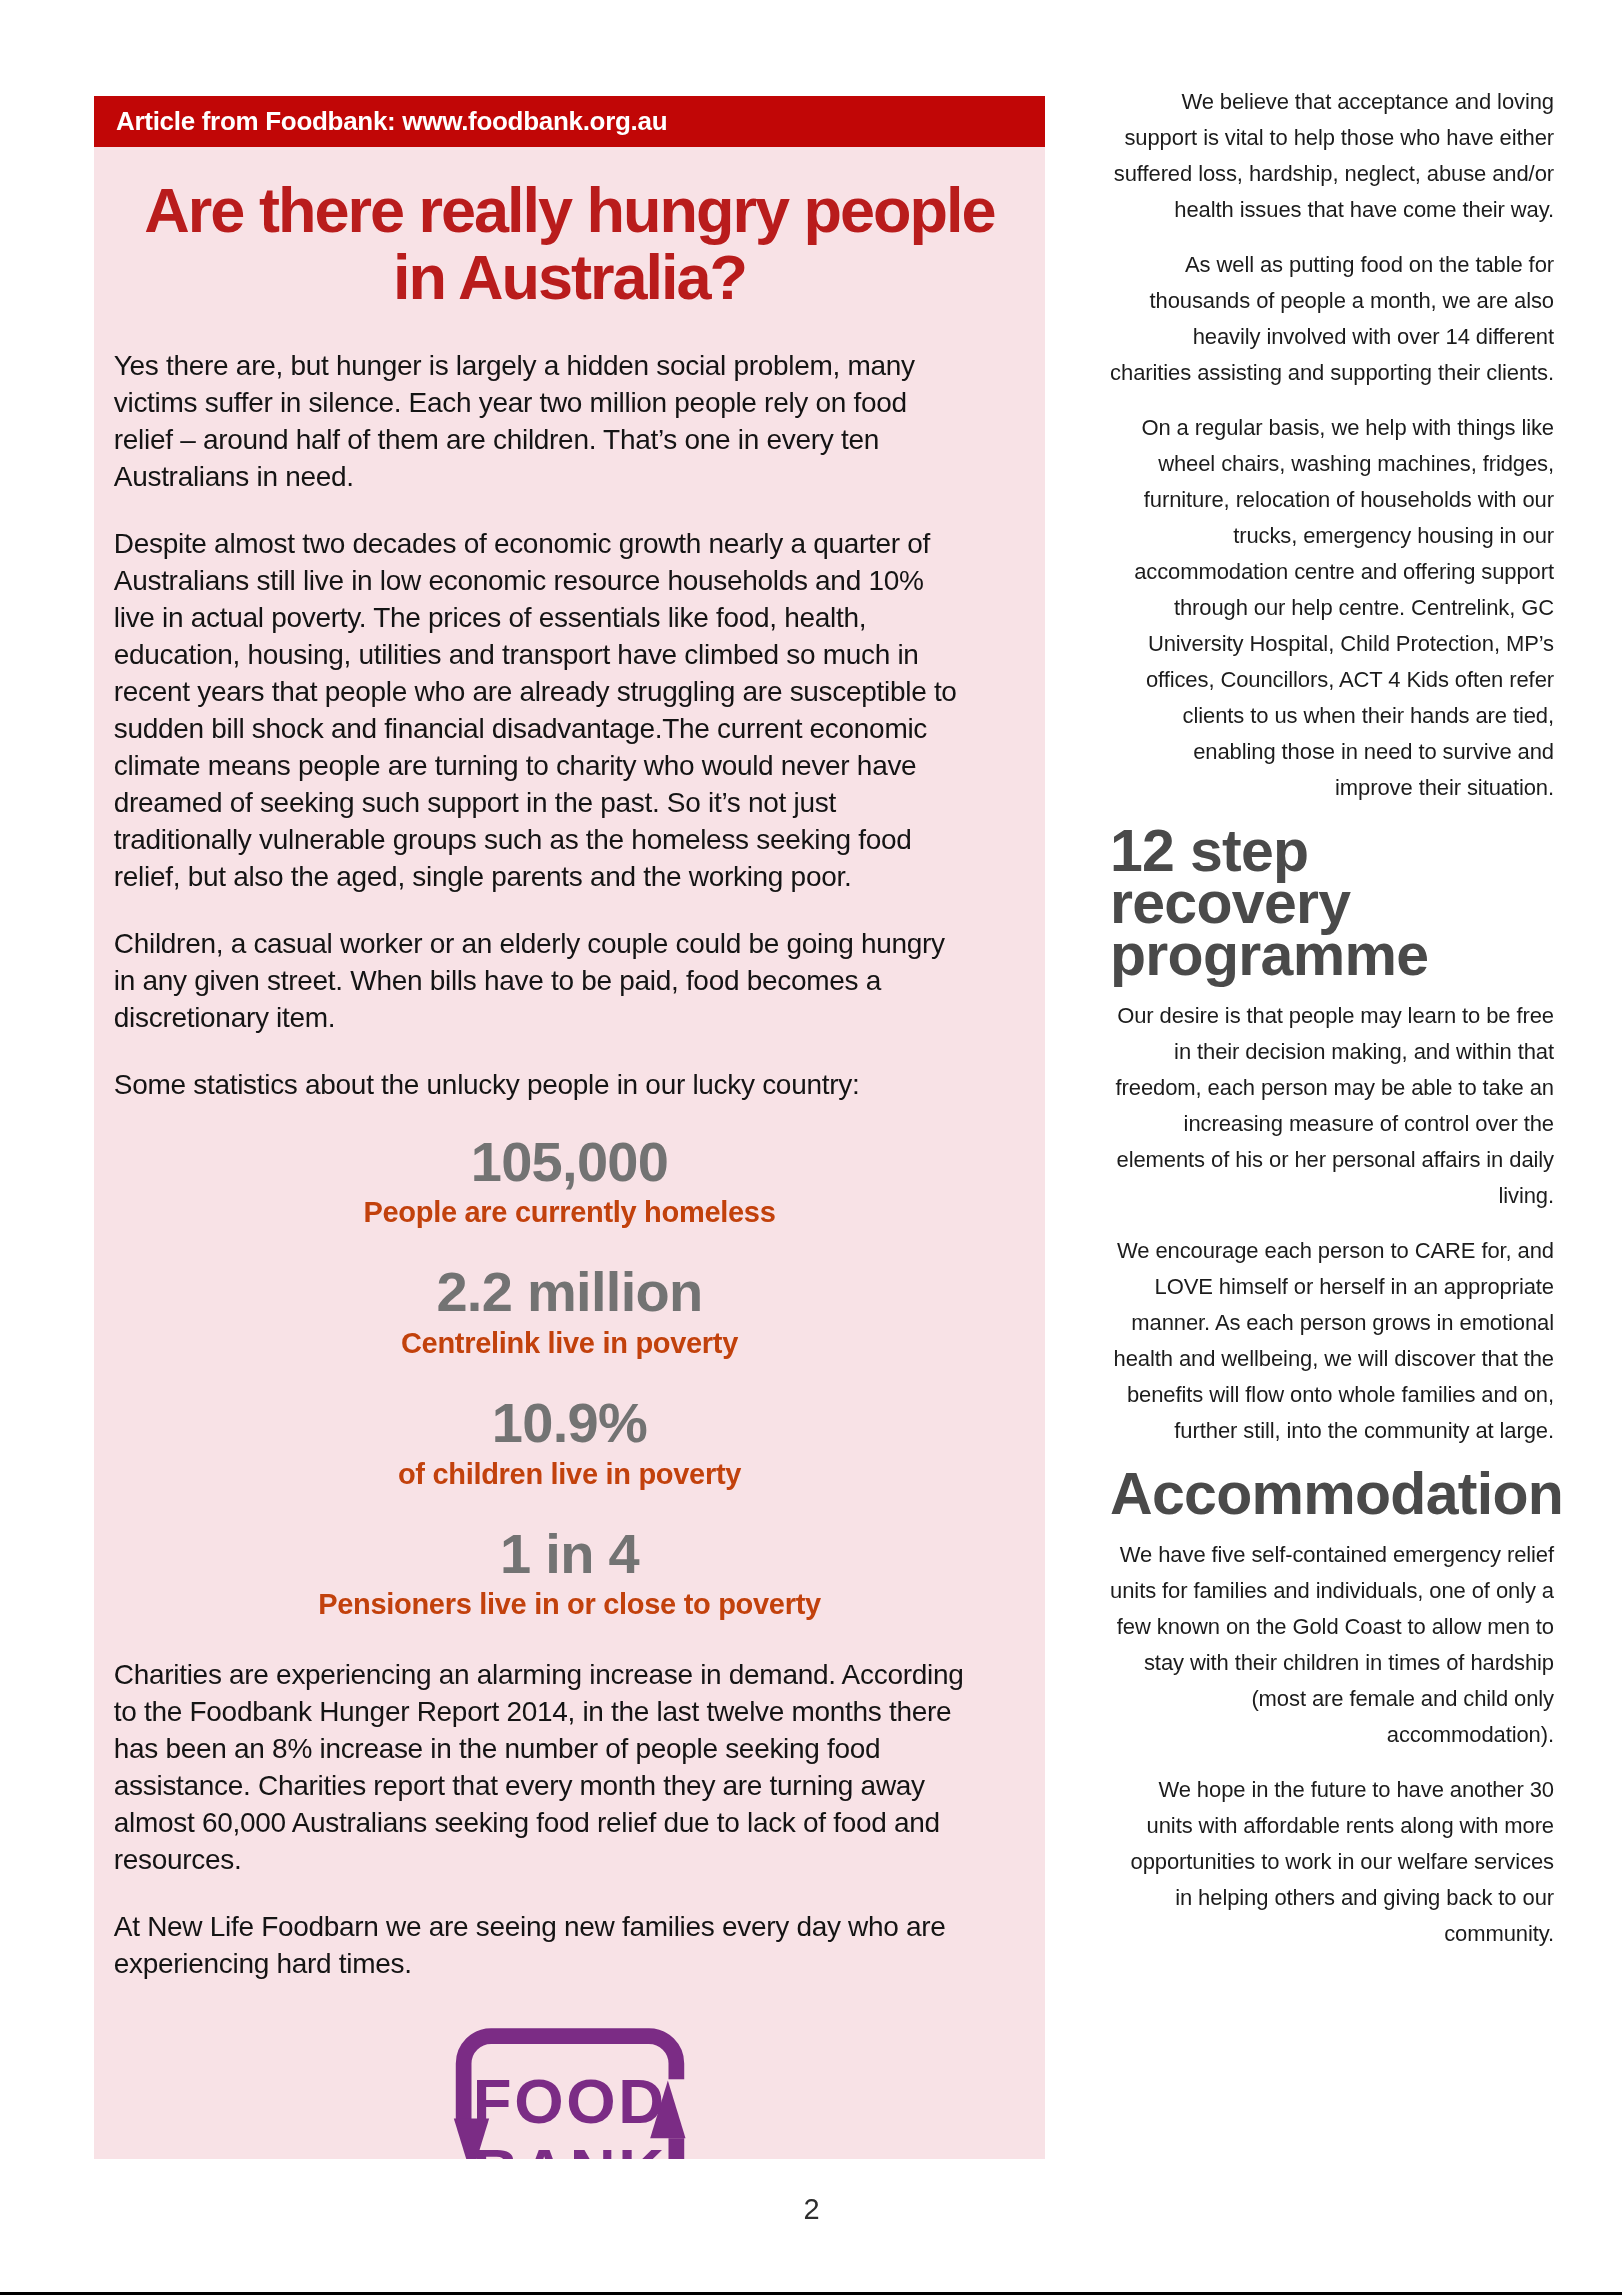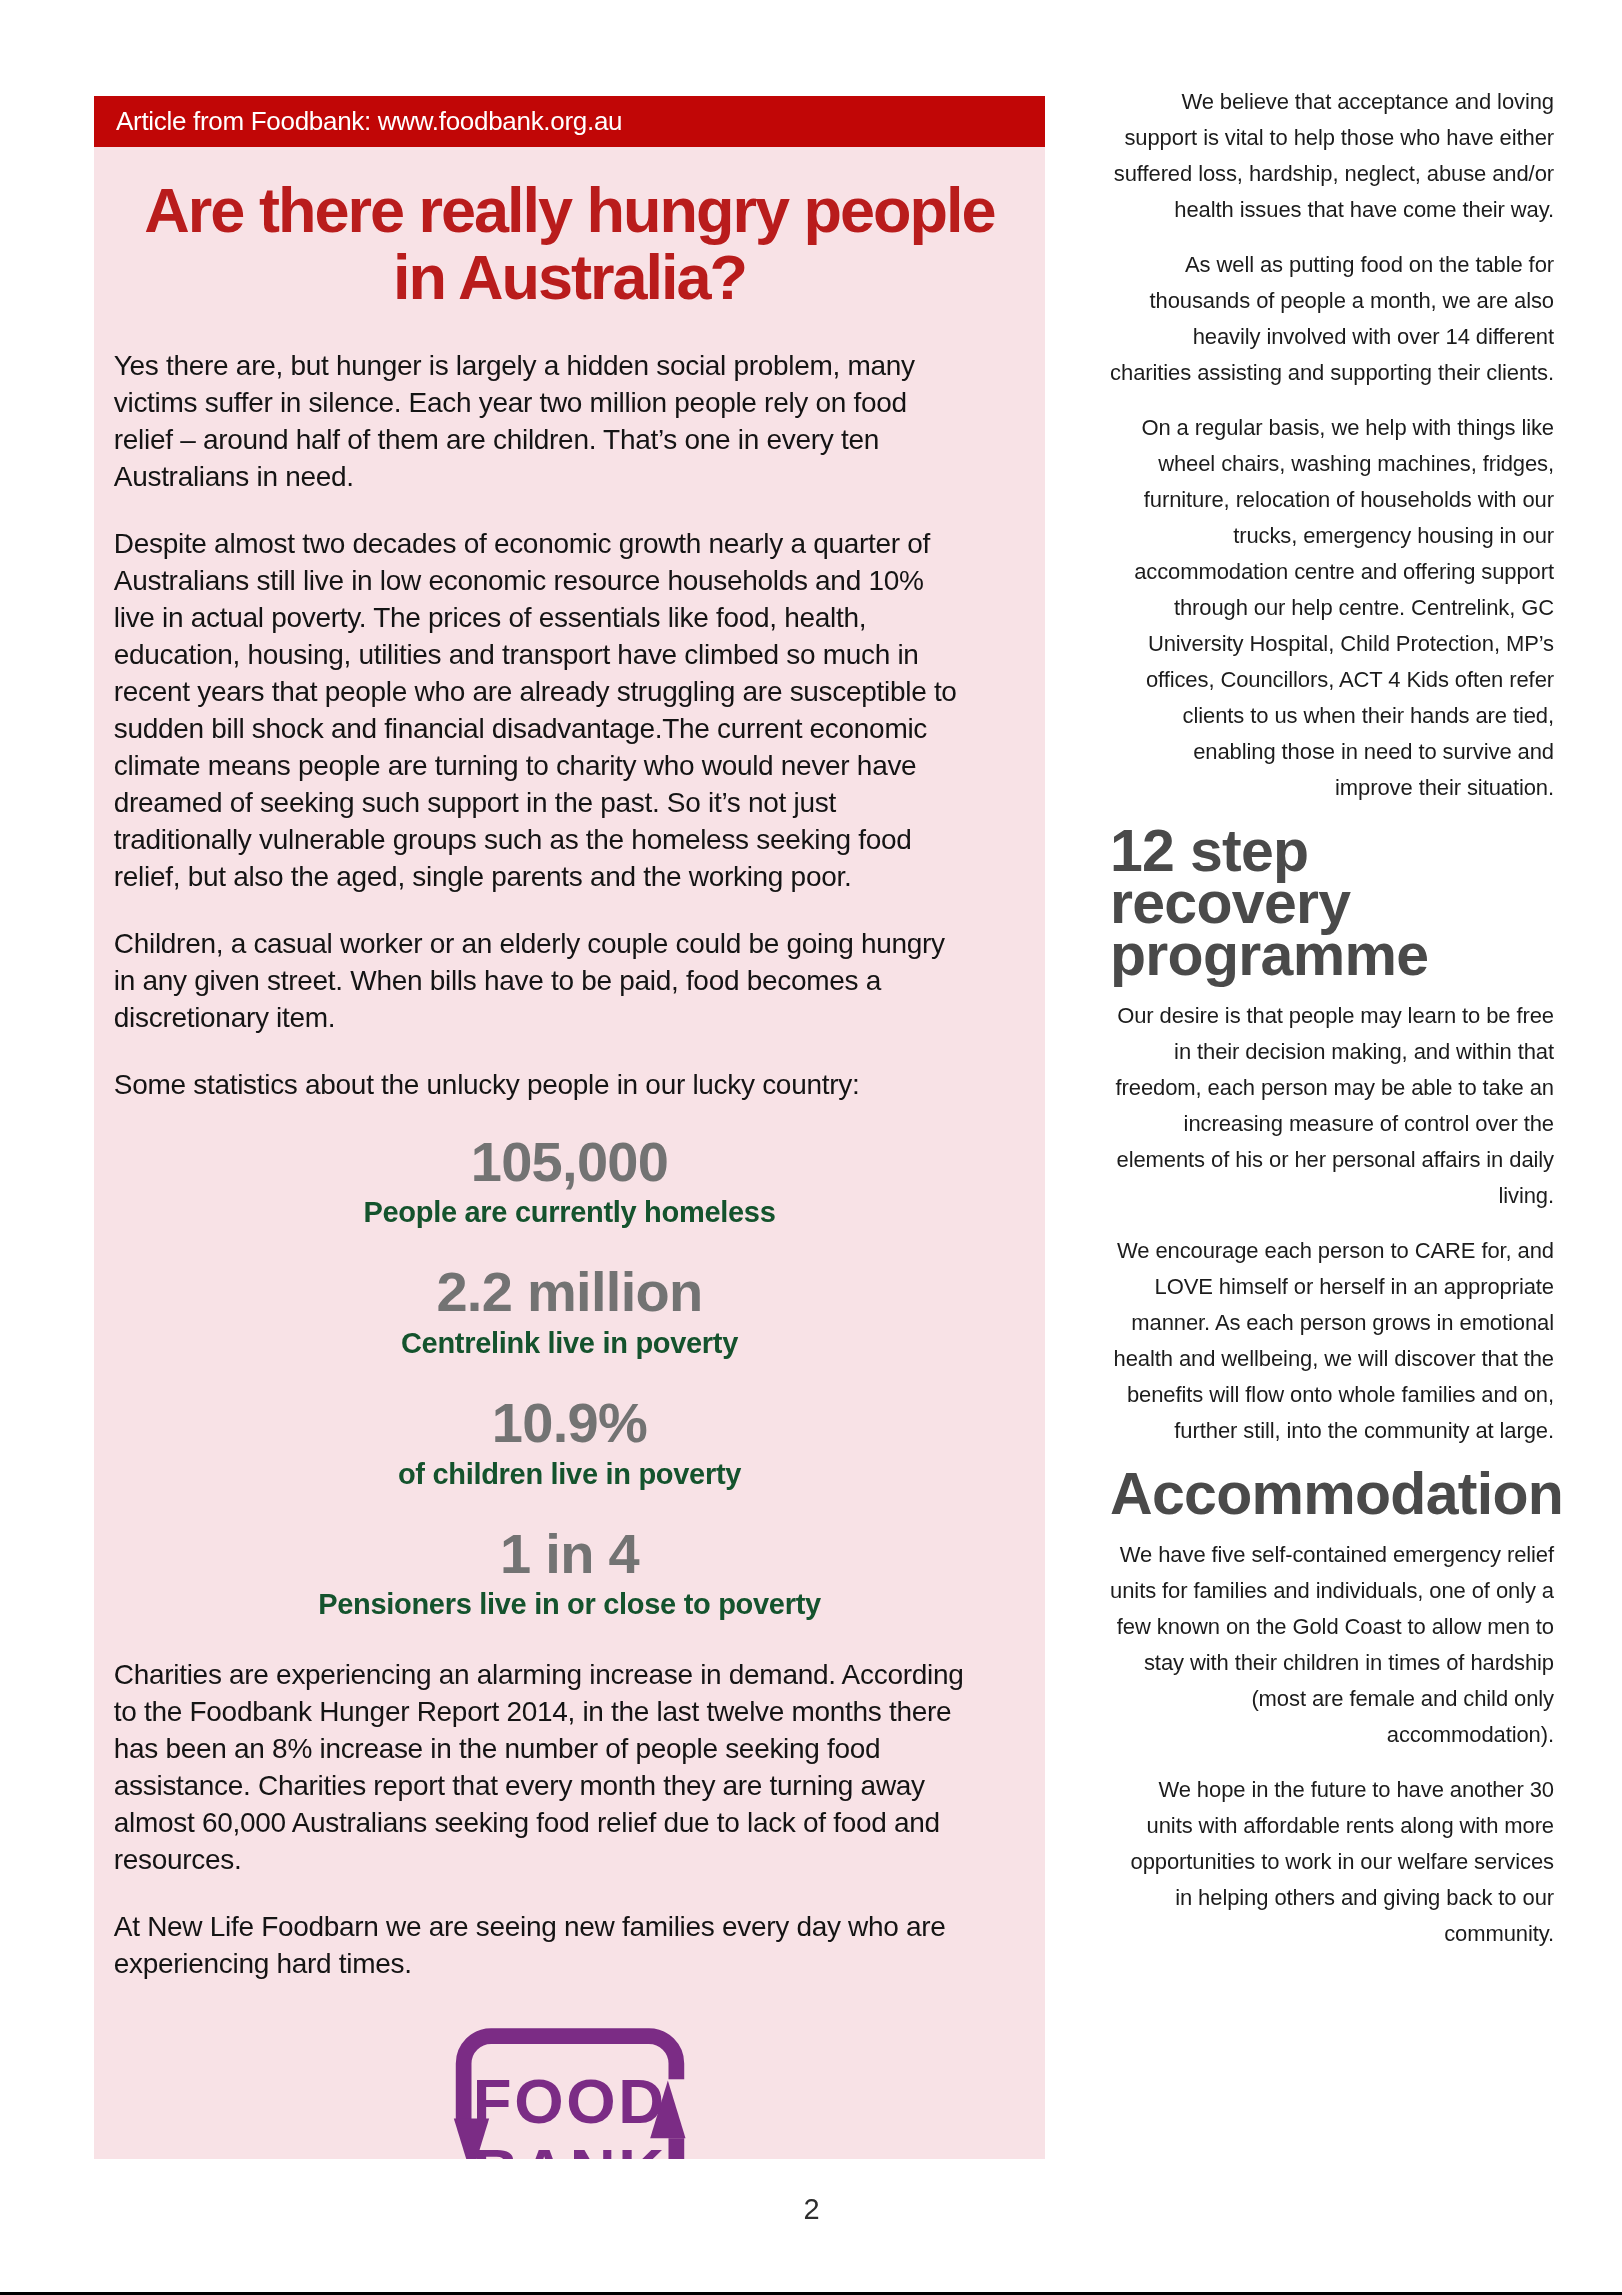--- a/index.html
+++ b/index.html
@@ -10,42 +10,42 @@
   
   .article-panel{
     position:absolute;left:94px;top:96px;width:951px;height:2063px;
     background:#f8e2e6;overflow:hidden;
   }
   .red-bar{
     height:51px;background:#c10606;display:flex;align-items:center;
     padding-left:22px;box-sizing:border-box;
   }
   .red-bar .bar-label{
-    color:#ffffff;font-weight:normal;font-size:26px;letter-spacing:-0.3px;
+    color:#ffffff;font-weight:bold;font-size:26px;letter-spacing:-0.3px;
   }
   .headline{
     margin:30px 19.6px 0 19.6px;text-align:center;
     font-size:63px;line-height:1.07;font-weight:bold;color:#b91c1c;
     letter-spacing:-2px;
   }
   .article-text{padding:0 75px 0 11.8px;}
   .article-text p{
     font-size:28px;line-height:37px;letter-spacing:-0.3px;color:#141414;
     margin:30px 0 0 8px;
   }
   .article-text p.first{margin-top:35px;}
   .stats{margin-top:30px;text-align:center;padding:0 39px;}
   .stat{margin-top:34px;}
   .stat:first-child{margin-top:0;}
   .stat-value{
     font-size:56px;font-weight:bold;color:#737373;line-height:1.02;
     letter-spacing:-0.7px;
   }
   .stat-label{
-    font-size:29px;font-weight:bold;color:#14532d;margin-top:6.5px;
+    font-size:29px;font-weight:bold;color:#c2410c;margin-top:6.5px;
     letter-spacing:-0.3px;
   }
   .logo-wrap{text-align:center;margin-top:41px;}
   
   .sidebar{
     position:absolute;left:1110px;top:84px;width:444px;color:#1c1c1c;
   }
   .sidebar p{
     font-size:22px;line-height:36px;margin:0 0 19px 0;letter-spacing:-0.1px;text-align:right;
   }

